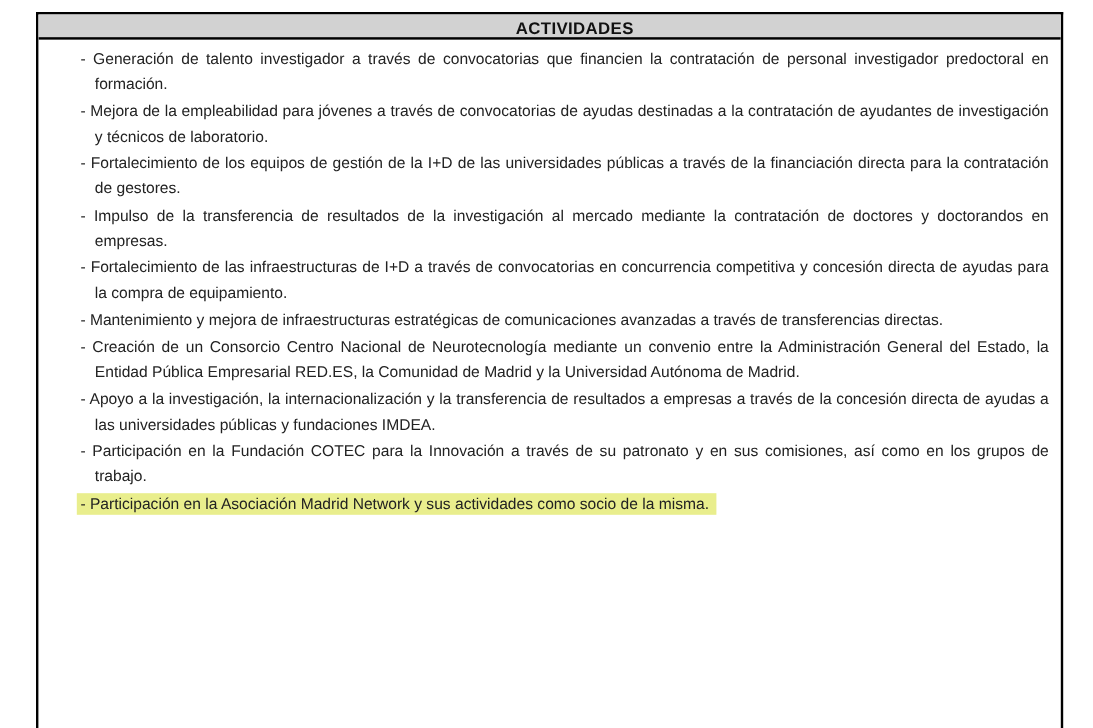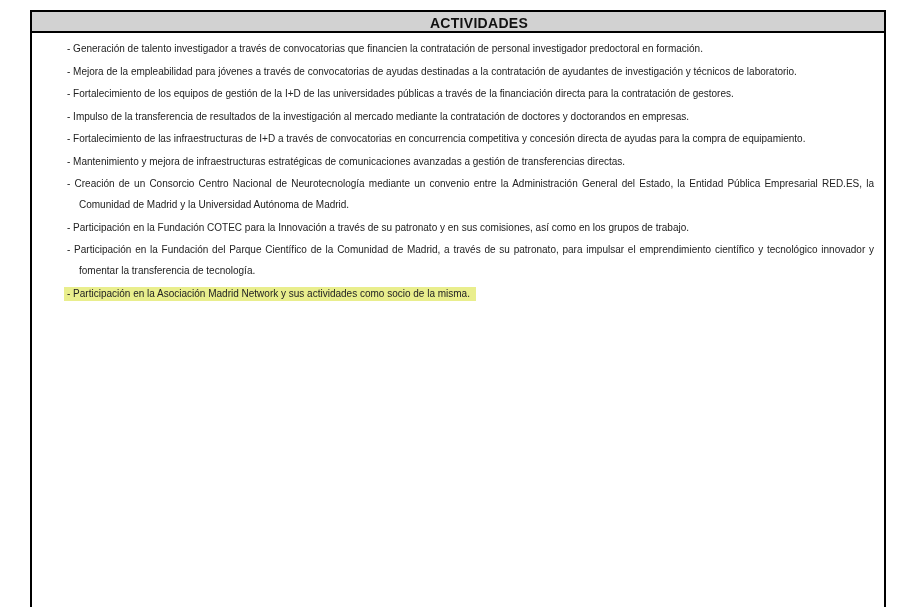--- a/index.html
+++ b/index.html
@@ -35,21 +35,21 @@
   .table-header span {
     font-size: 14px;
     font-weight: bold;
     letter-spacing: 0.3px;
     color: #111111;
   }
   .table-body {
     padding: 5px 10px 0 35px;
   }
   .item {
-    font-size: 10px;
+    font-size: 13px;
     line-height: 21px;
     color: var(--text, #222222);
     text-align: justify;
     text-indent: -12px;
     padding-left: 12px;
     margin-bottom: 1.5px;
   }
   .item .txt.hl {
     background: var(--highlight, #e9ee8d);
     padding: 1px 6px 2px 3px;
@@ -81,36 +81,36 @@
 
   <div class="item">
     <span class="txt">- Impulso de la transferencia de resultados de la investigación al mercado mediante la contratación de doctores y doctorandos en empresas.</span>
   </div>
 
   <div class="item">
     <span class="txt">- Fortalecimiento de las infraestructuras de I+D a través de convocatorias en concurrencia competitiva y concesión directa de ayudas para la compra de equipamiento.</span>
   </div>
 
   <div class="item">
-    <span class="txt">- Mantenimiento y mejora de infraestructuras estratégicas de comunicaciones avanzadas a gestión de transferencias directas.</span>
+    <span class="txt">- Mantenimiento y mejora de infraestructuras estratégicas de comunicaciones avanzadas a través de transferencias directas.</span>
   </div>
 
   <div class="item">
     <span class="txt">- Creación de un Consorcio Centro Nacional de Neurotecnología mediante un convenio entre la Administración General del Estado, la Entidad Pública Empresarial RED.ES, la Comunidad de Madrid y la Universidad Autónoma de Madrid.</span>
   </div>
 
+  <div class="item">
+    <span class="txt">- Apoyo a la investigación, la internacionalización y la transferencia de resultados a empresas a través de la concesión directa de ayudas a las universidades públicas y fundaciones IMDEA.</span>
+  </div>
 
 
 
   <div class="item">
     <span class="txt">- Participación en la Fundación COTEC para la Innovación a través de su patronato y en sus comisiones, así como en los grupos de trabajo.</span>
   </div>
 
-  <div class="item">
-    <span class="txt">- Participación en la Fundación del Parque Científico de la Comunidad de Madrid, a través de su patronato, para impulsar el emprendimiento científico y tecnológico innovador y fomentar la transferencia de tecnología.</span>
-  </div>
 
   <div class="item">
     <span class="txt hl">- Participación en la Asociación Madrid Network y sus actividades como socio de la misma.</span>
   </div>
 </div>
   </div>
 </div>
 
 </body></html>

